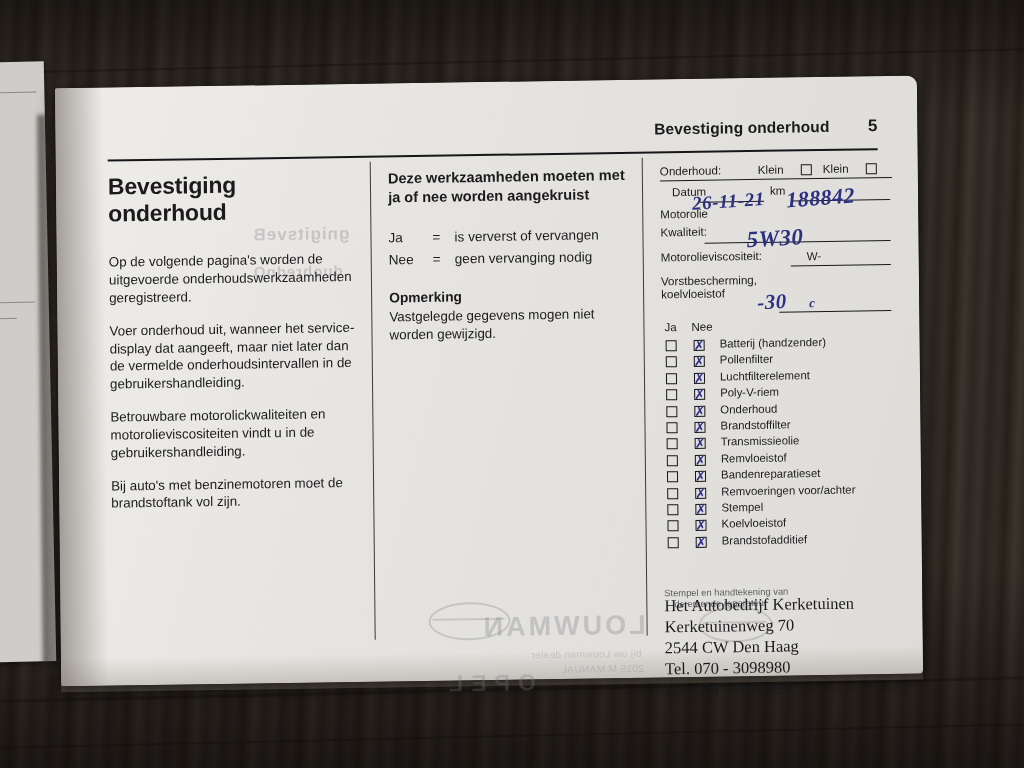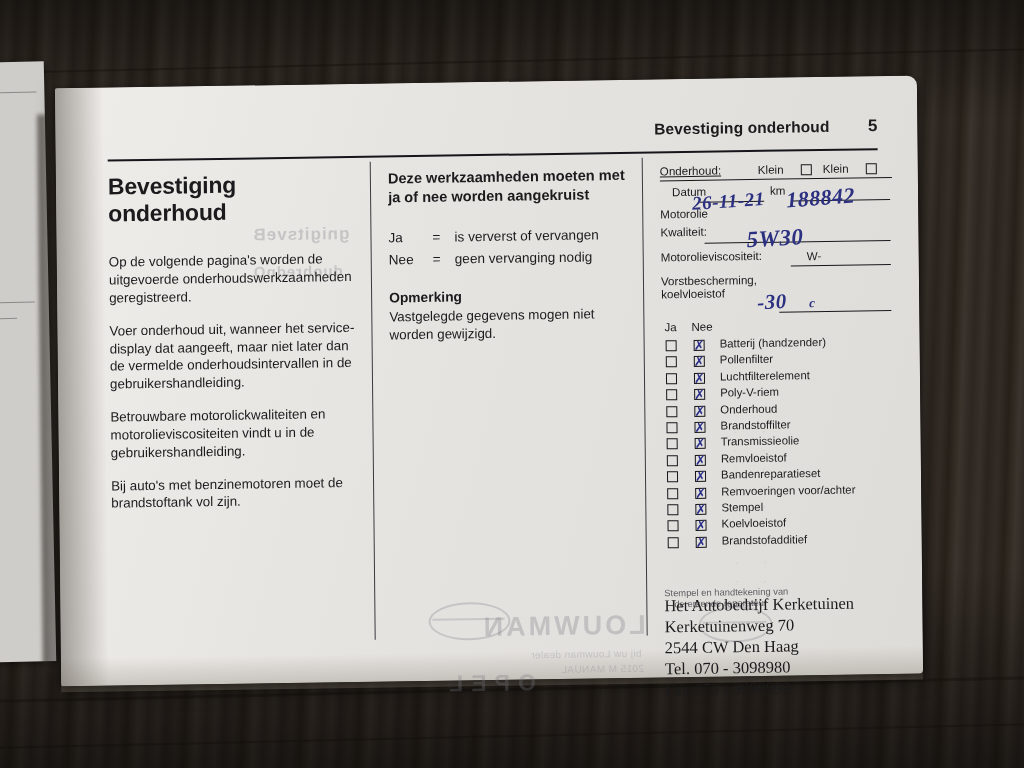--- a/index.html
+++ b/index.html
@@ -241,21 +241,21 @@
     width: 9px;
     height: 9px;
     border: 1px solid #17171b;
     vertical-align: -1px;
   }
 
   .hdr-line {
     position: relative;
     height: 20px;
   }
-  .hdr-line .t-onderhoud { position: absolute; left: 0; top: 3px; text-decoration: underline; }
+  .hdr-line .t-onderhoud { position: absolute; left: 0; top: 3px; }
   .hdr-line .t-klein { position: absolute; left: 98px; top: 3px; }
   .hdr-line .t-klein-box { position: absolute; left: 141px; top: 5px; }
   .hdr-line .t-groot { position: absolute; left: 163px; top: 3px; }
   .hdr-line .t-groot-box { position: absolute; left: 206px; top: 5px; }
 
   .datum-line { position: relative; height: 24px; }
   .datum-line .t-datum { position: absolute; left: 0; top: 4px; margin-left: 12px; }
   .datum-line .t-km { position: absolute; left: 110px; top: 4px; }
   .datum-line .ul-a { left: 40px; width: 64px; bottom: 2px; }
   .datum-line .ul-b { left: 132px; width: 98px; bottom: 2px; }

